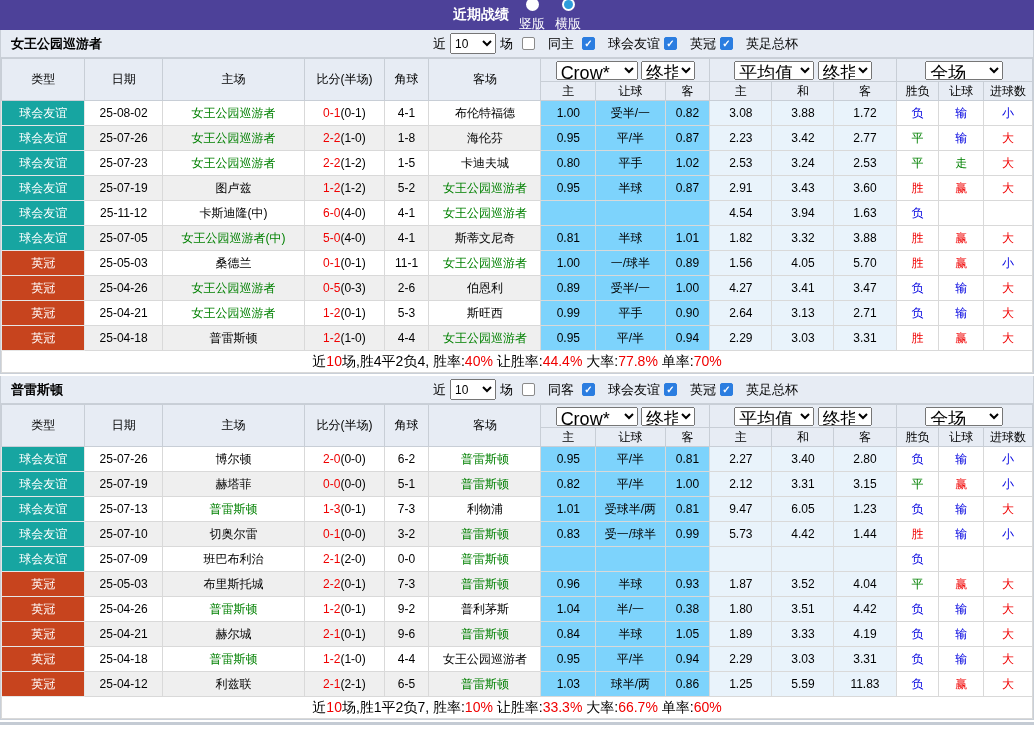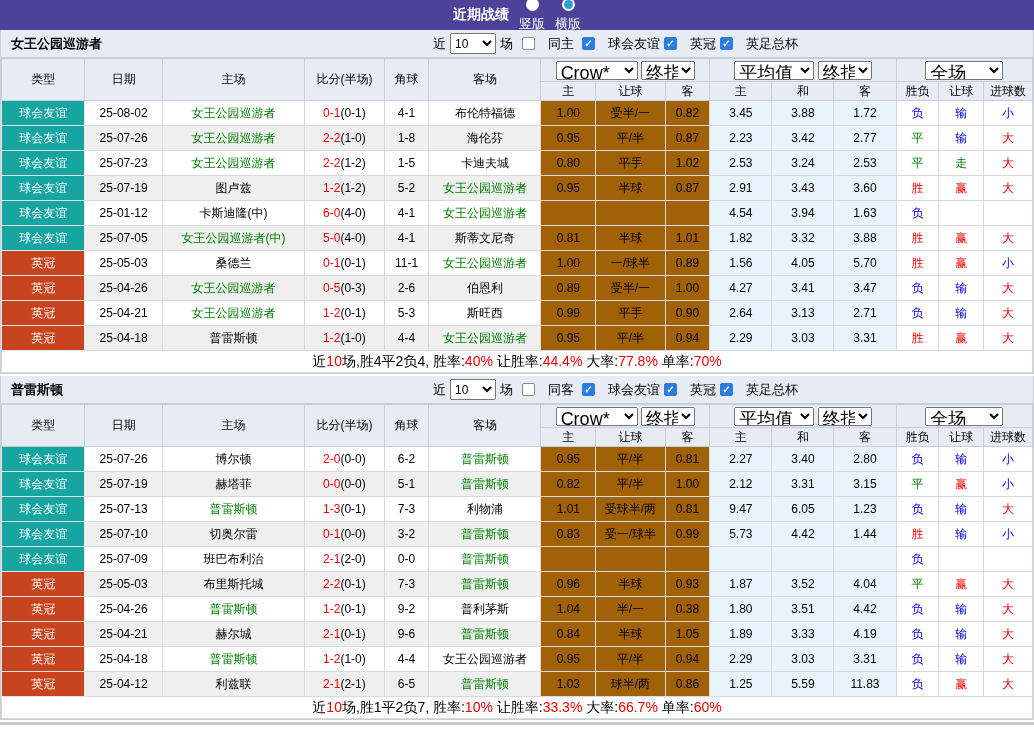--- a/index.html
+++ b/index.html
@@ -32,21 +32,21 @@
   .hrow1 select { height:19px; font-size:18px; vertical-align:middle; }
   .sel-crow { width:82px; }
   .sel-final { width:54px; }
   .sel-avg { width:80px; }
   .sel-full { width:78px; }
 
   .stats-table td { height:25px; border:1px solid #D9D9D9; text-align:center; font-size:12px; color:#000; overflow:hidden; white-space:nowrap; }
   td.badge { color:#fff; border-color:#E6E6E6; }
   tr.alt td.plain { background:#EFEFEF; }
   td.plain { background:#FFFFFF; }
-  td.crow { background:#a16207; }
+  td.crow { background:#7dd3fc; }
   td.avg  { background:#E9F3FB; }
   td.res  { background:#FFFFFF; }
   .green { color:#008000; }
   .score-main { color:#F00000; }
   .score-half { color:#000; }
 
   td.summary { height:22px; background:#fff; font-size:14px; color:#000; border:1px solid #D9D9D9; }
   td.summary .red { color:#F00000; }
 
   .bottom-bar { height:3px; background:#C4CBD4; }
@@ -150,21 +150,21 @@
   <tr>
     <td class="badge" style="background: rgb(23, 165, 161);">球会友谊</td>
     <td class="plain">25-08-02</td>
     <td class="plain"><span class="green">女王公园巡游者</span></td>
     <td class="plain"><span class="score-main">0-1</span><span class="score-half">(0-1)</span></td>
     <td class="plain">4-1</td>
     <td class="plain"><span>布伦特福德</span></td>
     <td class="crow">1.00</td>
     <td class="crow">受半/一</td>
     <td class="crow">0.82</td>
-    <td class="avg">3.45</td>
+    <td class="avg">3.08</td>
     <td class="avg">3.88</td>
     <td class="avg">1.72</td>
     <td class="res" style="color: rgb(0, 0, 224);">负</td>
     <td class="res" style="color: rgb(0, 0, 224);">输</td>
     <td class="res" style="color: rgb(0, 0, 224);">小</td>
   </tr>
 
   <tr class="alt">
     <td class="badge" style="background: rgb(23, 165, 161);">球会友谊</td>
     <td class="plain">25-07-26</td>
@@ -214,21 +214,21 @@
     <td class="avg">2.91</td>
     <td class="avg">3.43</td>
     <td class="avg">3.60</td>
     <td class="res" style="color: rgb(240, 0, 0);">胜</td>
     <td class="res" style="color: rgb(240, 0, 0);">赢</td>
     <td class="res" style="color: rgb(240, 0, 0);">大</td>
   </tr>
 
   <tr>
     <td class="badge" style="background: rgb(23, 165, 161);">球会友谊</td>
-    <td class="plain">25-01-12</td>
+    <td class="plain">25-11-12</td>
     <td class="plain"><span>卡斯迪隆(中)</span></td>
     <td class="plain"><span class="score-main">6-0</span><span class="score-half">(4-0)</span></td>
     <td class="plain">4-1</td>
     <td class="plain"><span class="green">女王公园巡游者</span></td>
     <td class="crow"></td>
     <td class="crow"></td>
     <td class="crow"></td>
     <td class="avg">4.54</td>
     <td class="avg">3.94</td>
     <td class="avg">1.63</td>

